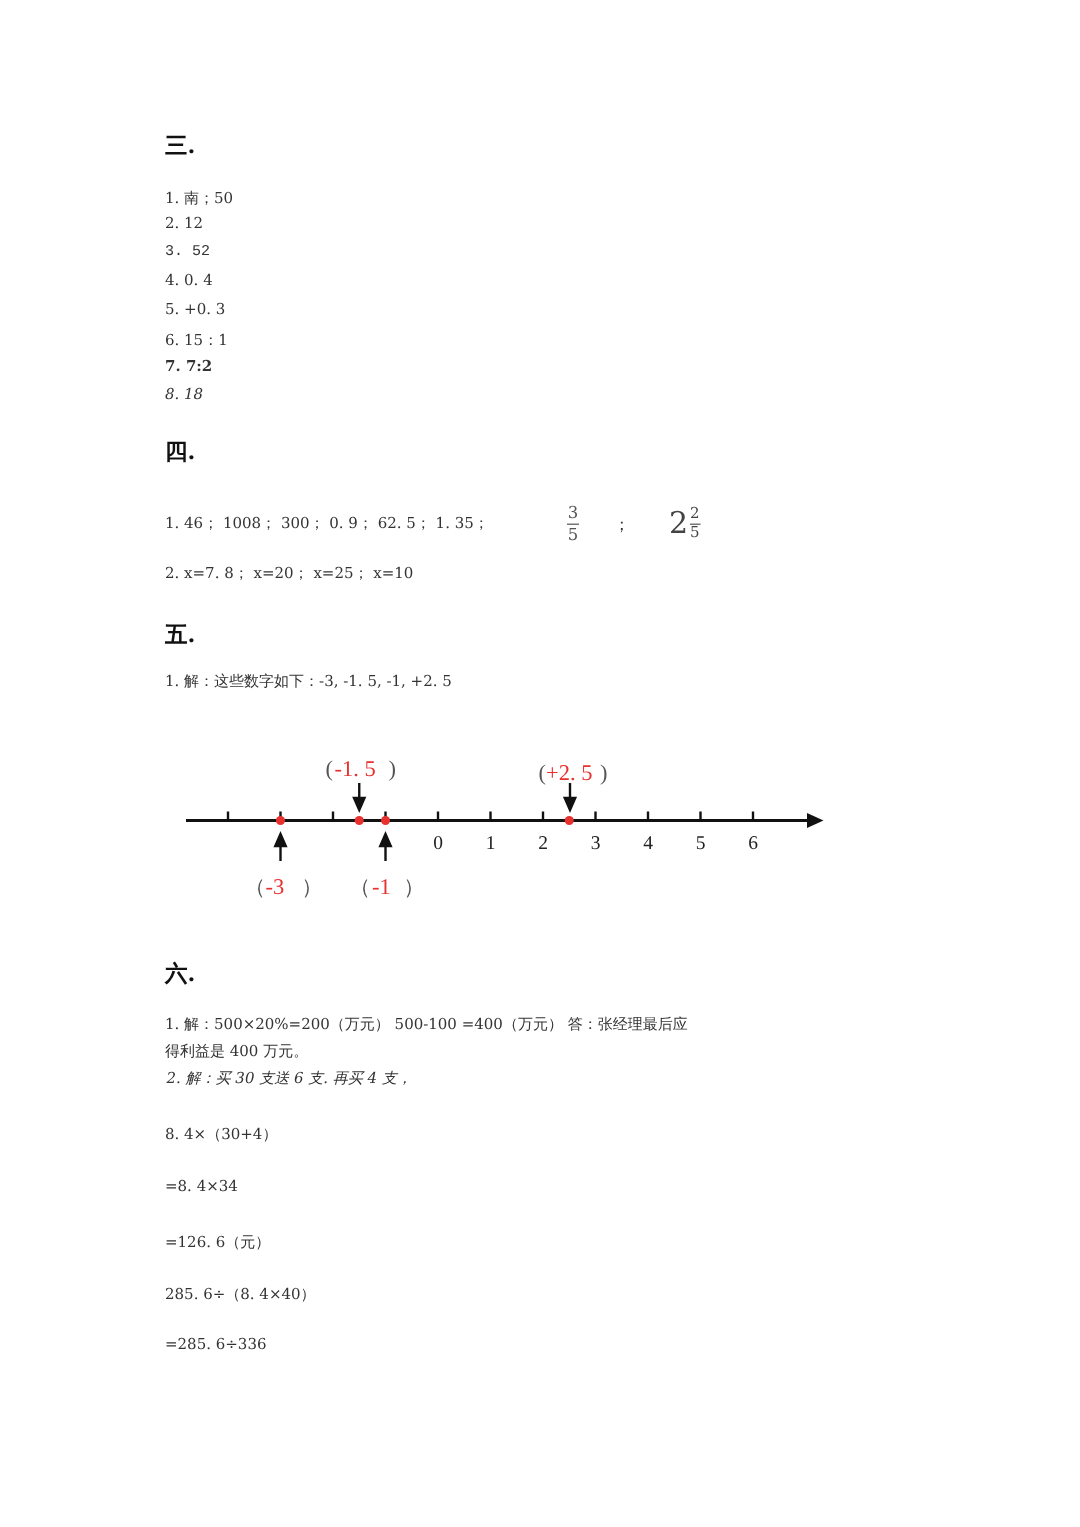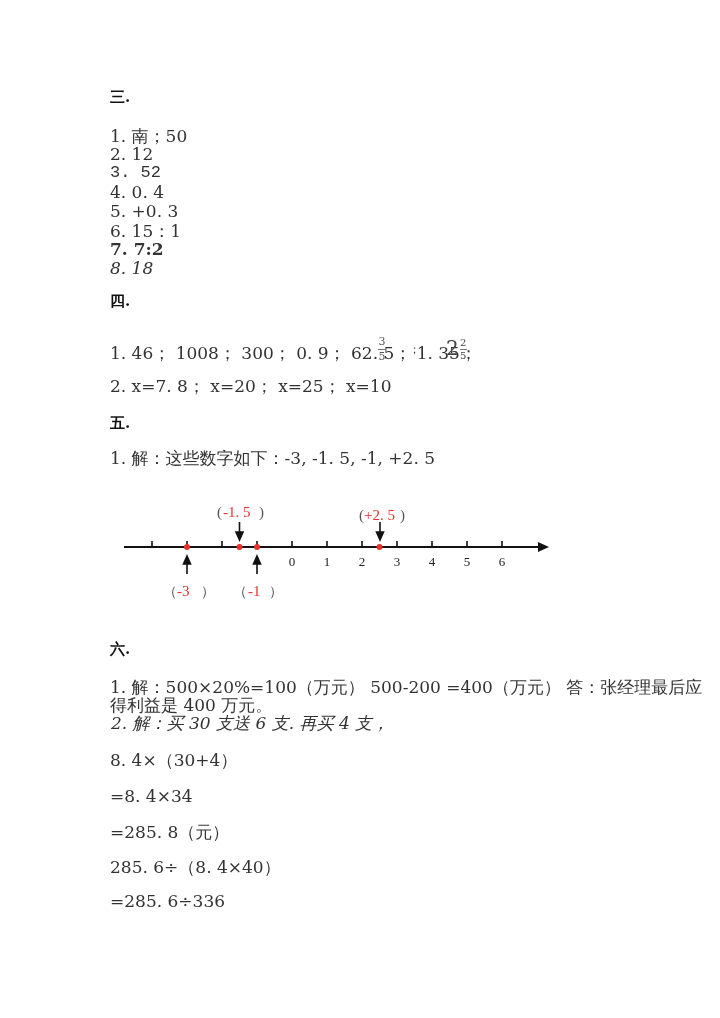--- a/index.html
+++ b/index.html
@@ -1,20 +1,20 @@
 <!DOCTYPE html>
 <html><head>
 <meta charset="utf-8">
 <style>
   html, body { margin:0; padding:0; background:#ffffff; }
   body { width:720px; height:1018px; position:relative; overflow:hidden;
          font-family:"DejaVu Serif", "Liberation Serif", serif; color:#222; }
   .abs { position:absolute; white-space:nowrap; }
   .h { font-size:15px; font-weight:bold; color:#111; }
-  .t { font-size:17px; color:#333; }
+  .t { font-size:10px; color:#333; }
   .frac { position:absolute; display:inline-flex; flex-direction:column; align-items:center; font-size:11px; color:#555; line-height:12px; }
   .frac .bar { width:8px; border-top:1px solid #777; margin:1px 0; }
   .mixed { position:absolute; font-size:20px; color:#444; }
   .mixed .mf { display:inline-flex; flex-direction:column; align-items:center; font-size:10px; line-height:10px; vertical-align:top; margin-left:1px; margin-top:2px; }
   .mixed .mf .bar { width:7px; border-top:1px solid #777; margin:1px 0; }
   svg text { font-family:"Liberation Serif", serif; }
 </style>
 </head>
 <body>
 
@@ -107,20 +107,20 @@
 
   <text x="163" y="596" font-size="14" fill="#555">（</text>
   <text x="177" y="596" font-size="15" fill="#e8312f">-3</text>
   <text x="201" y="596" font-size="14" fill="#555">）</text>
   <text x="233" y="596" font-size="14" fill="#555">（</text>
   <text x="248" y="596" font-size="15" fill="#e8312f">-1</text>
   <text x="269" y="596" font-size="14" fill="#555">）</text>
 </svg>
 
 <div class="abs h" style="left:110px;top:640px;">六.</div>
-<div class="abs t" style="left:110px;top:676px;">1. 解：500×20%=100（万元）      500-200  =400（万元）      答：张经理最后应</div>
+<div class="abs t" style="left:110px;top:676px;">1. 解：500×20%=200（万元）      500-100  =400（万元）      答：张经理最后应</div>
 <div class="abs t" style="left:110px;top:694px;">得利益是 400 万元。</div>
 <div class="abs t" style="left:111px;top:712px;font-style:italic;">2. 解：买 30 支送 6 支. 再买 4 支，</div>
 <div class="abs t" style="left:110px;top:749px;text-align:center;">8. 4×（30+4）</div>
 <div class="abs t" style="left:110px;top:786px;">=8. 4×34</div>
-<div class="abs t" style="left:110px;top:821px;">=285. 8（元）</div>
+<div class="abs t" style="left:110px;top:821px;">=126. 6（元）</div>
 <div class="abs t" style="left:110px;top:856px;">285. 6÷（8. 4×40）</div>
 <div class="abs t" style="left:110px;top:891px;">=285. 6÷336</div>
 
 </body></html>

